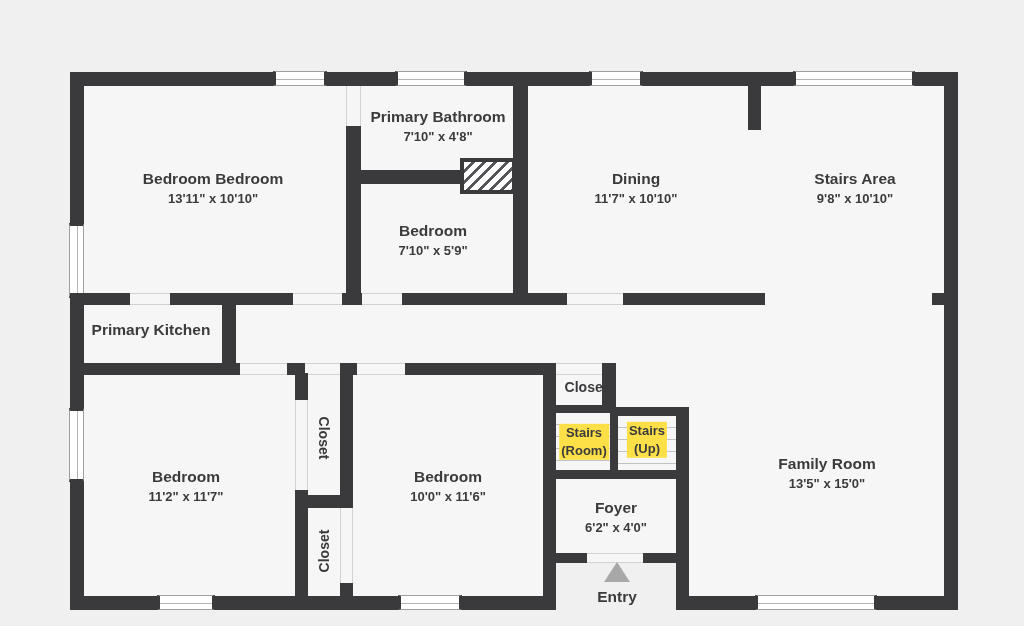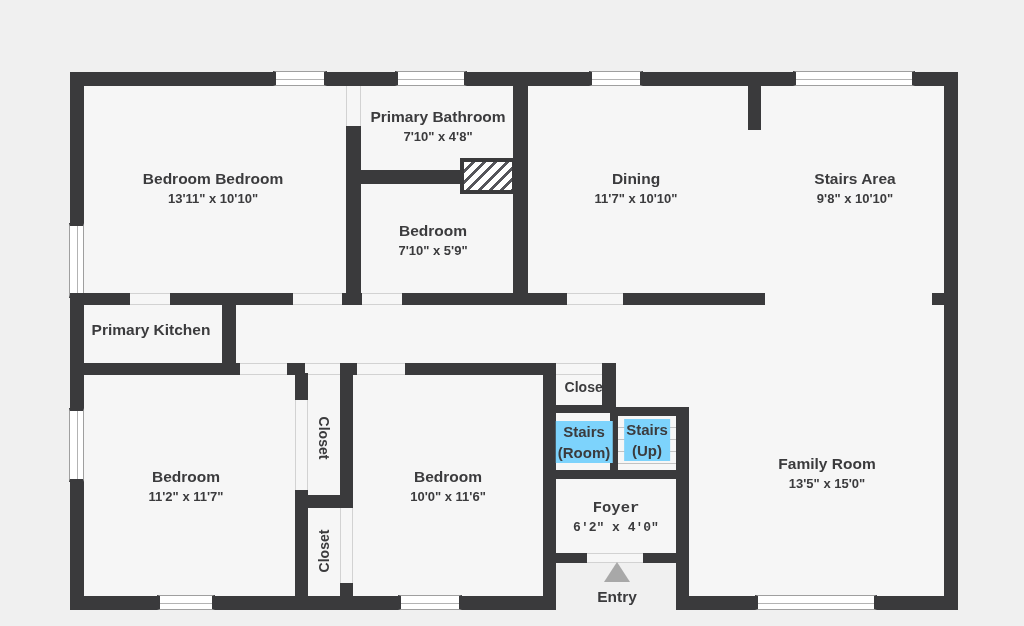--- a/index.html
+++ b/index.html
@@ -18,21 +18,21 @@
   .win-v::after{content:"";position:absolute;top:0;bottom:0;left:50%;width:1px;background:#b3b3b3;}
   .treads{position:absolute;background:repeating-linear-gradient(to bottom,transparent 0,transparent 11px,#c2c2c2 11px,#c2c2c2 12px);}
   .hatch{position:absolute;border:4px solid #3a3a3c;background:repeating-linear-gradient(135deg,#ffffff 0,#ffffff 5px,#55555a 5px,#55555a 8px);}
   .lbl{position:absolute;transform:translate(-50%,-50%);text-align:center;color:#3b3b3d;white-space:nowrap;line-height:1.35;}
   .lbl .nm{font-weight:bold;font-size:15.5px;}
   .lbl .dm{font-weight:bold;font-size:13px;}
   .vlabel{position:absolute;font-weight:bold;font-size:14px;color:#3b3b3d;white-space:nowrap;}
   .vlabel.cw{transform:translate(-50%,-50%) rotate(90deg);}
   .vlabel.ccw{transform:translate(-50%,-50%) rotate(-90deg);}
   .stairs-lbl{position:absolute;transform:translate(-50%,-50%);text-align:center;color:#3b3b3d;
-    font-weight:bold;font-size:15px;line-height:1.4;background:#7dd3fc;padding:0 2px;}
+    font-weight:bold;font-size:13px;line-height:1.4;background:#fde047;padding:0 2px;}
   .tri{position:absolute;width:0;height:0;border-left:13px solid transparent;border-right:13px solid transparent;border-bottom:20px solid #a8a8a8;}
 </style>
 </head>
 <body>
 
 <div id="plan">
 
   <div class="floor"></div>
 
   <div class="outside" style="left:556px;top:563px;width:120px;height:47px;"></div>
@@ -157,21 +157,21 @@
     <div class="nm" style="font-size:14px;">Closet</div>
   </div>
   <div class="stairs-lbl" style="left:584px;top:442px;">
     <div>Stairs</div>
     <div>(Room)</div>
   </div>
   <div class="stairs-lbl" style="left:647px;top:440px;">
     <div>Stairs</div>
     <div>(Up)</div>
   </div>
-  <div class="lbl" style="left:616px;top:517px;font-family:Liberation Mono, monospace;">
+  <div class="lbl" style="left:616px;top:517px;">
     <div class="nm">Foyer</div>
     <div class="dm">6'2" x 4'0"</div>
   </div>
   <div class="lbl" style="left:827px;top:473px;">
     <div class="nm">Family Room</div>
     <div class="dm">13'5" x 15'0"</div>
   </div>
   <div class="lbl" style="left:617px;top:597px;">
     <div class="nm">Entry</div>
   </div>

